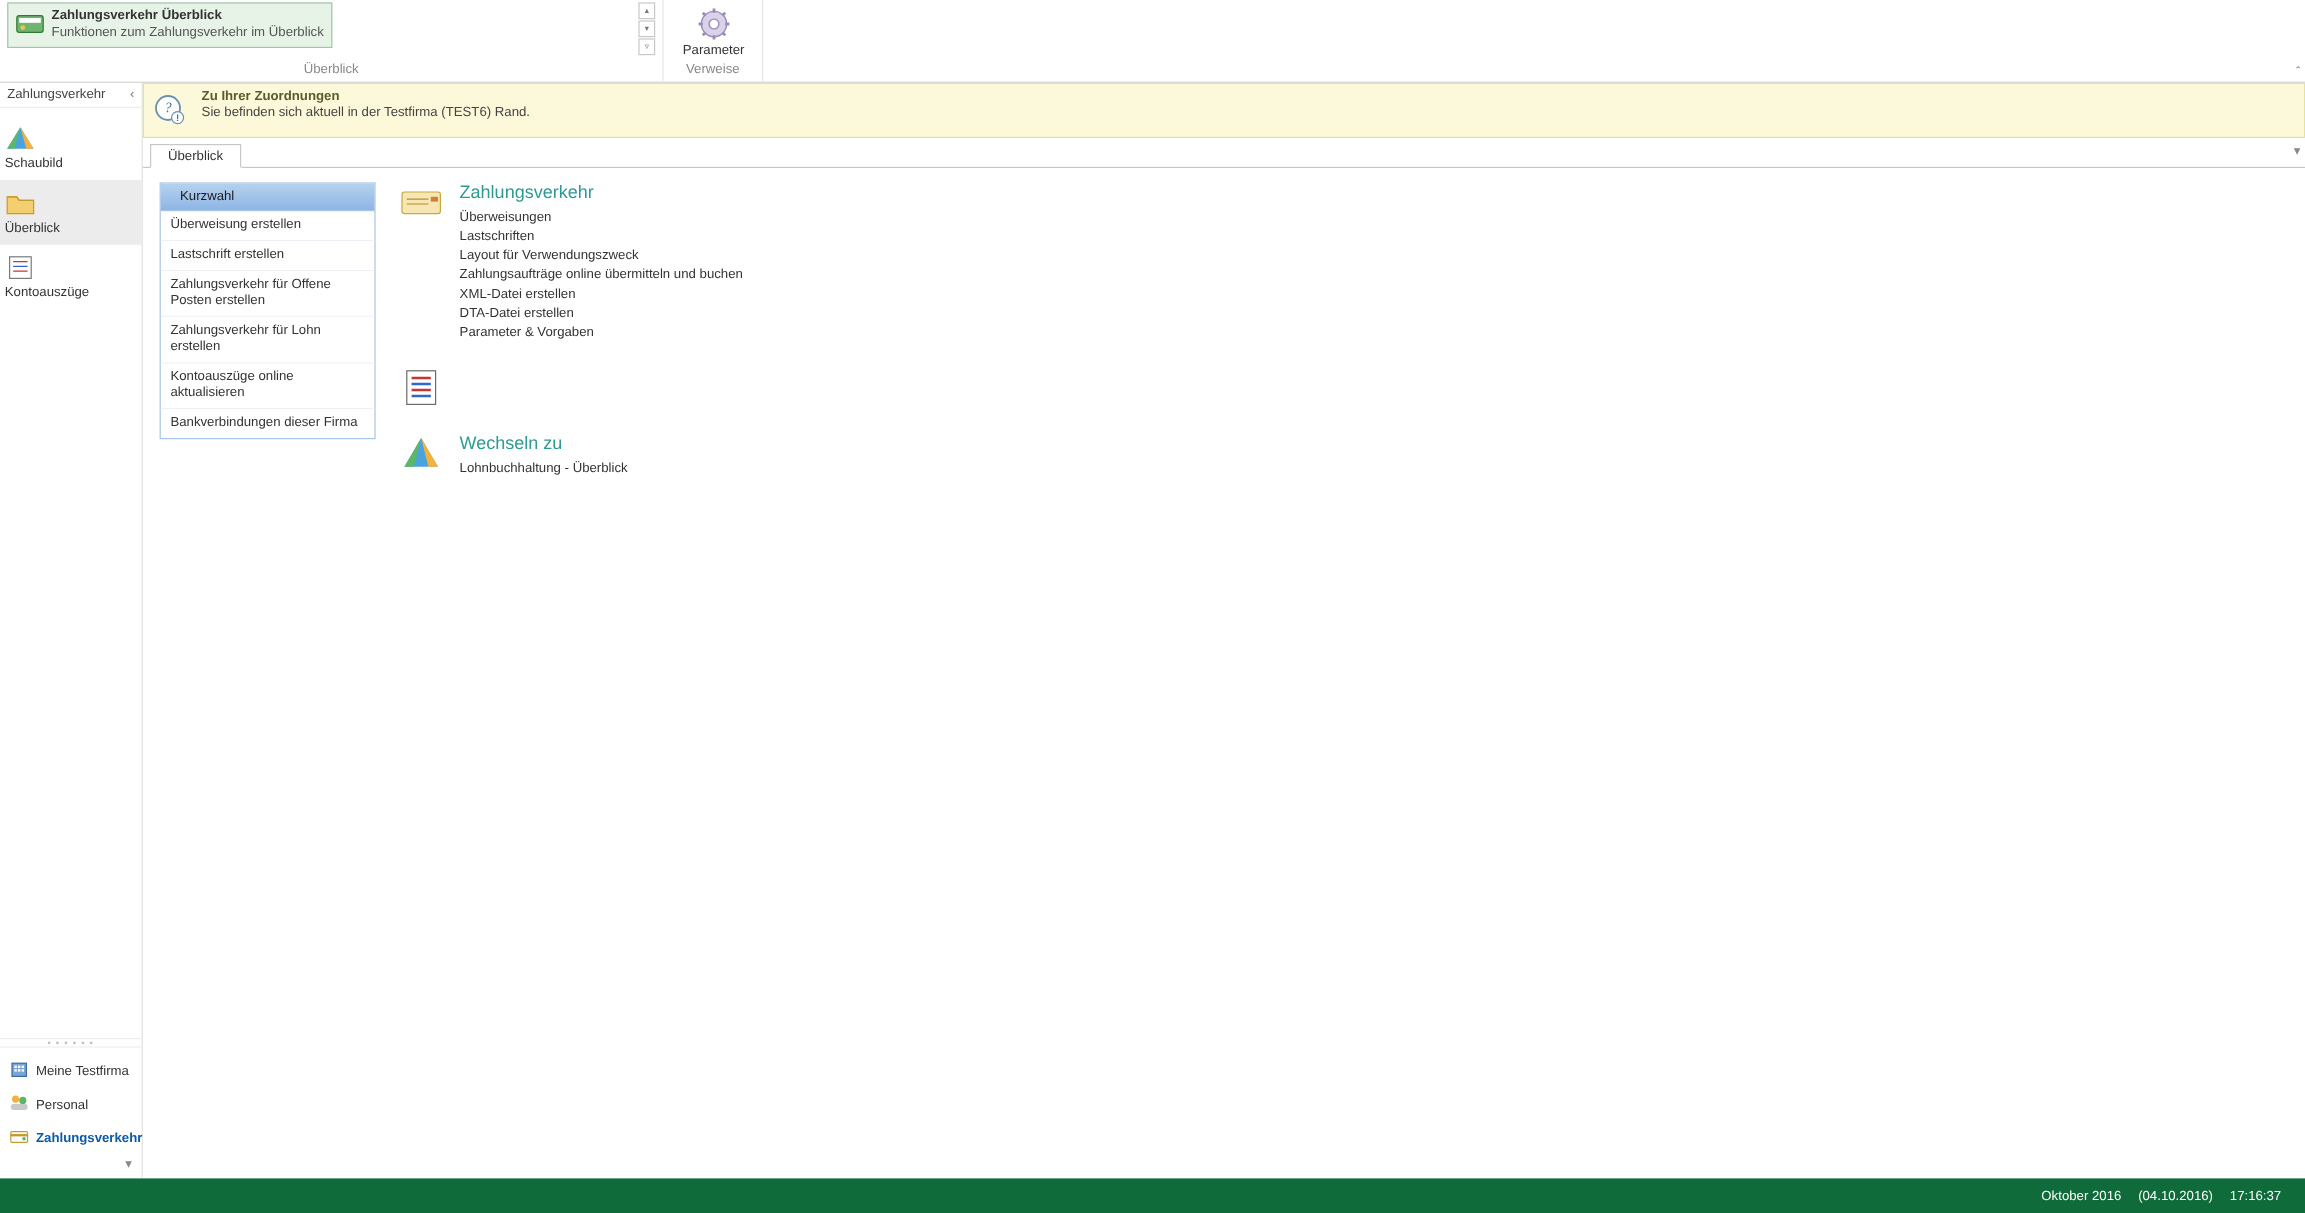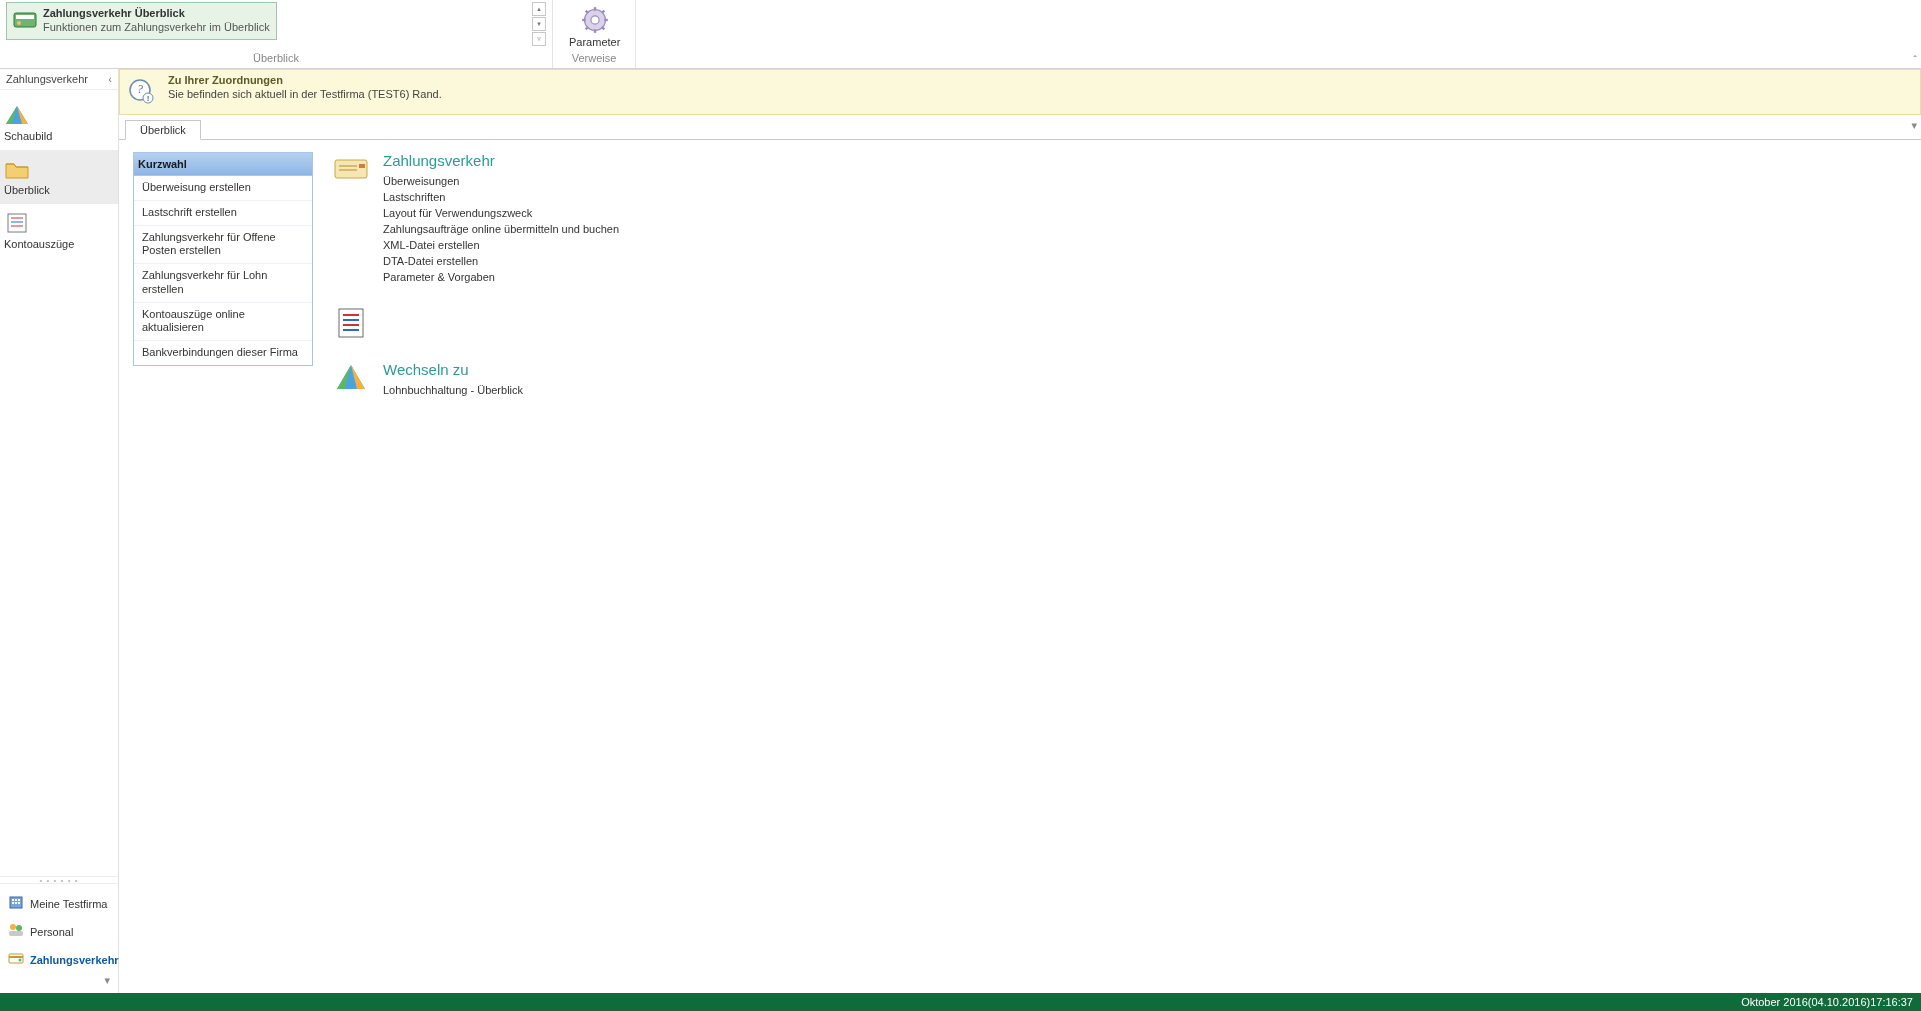--- a/index.html
+++ b/index.html
@@ -46,32 +46,32 @@
   .infobar{background:#fbf9d9;border:1px solid #e6e1a0;margin:0;padding:4px 8px 8px 8px;display:flex;align-items:flex-start;gap:12px}
   .infobar .iicon{width:28px;height:28px;margin-top:4px;flex:0 0 28px}
   .infobar .ititle{font-weight:bold;color:#5a5a2a}
   .infobar .itext{color:#444;margin-top:2px}
   .tabs-row{display:flex;align-items:flex-end;height:24px;border-bottom:1px solid #c8c8c8;padding-left:6px;position:relative}
   .content-tab{border:1px solid #c8c8c8;border-bottom:1px solid #fff;background:#fff;padding:3px 14px;margin-bottom:-1px;cursor:pointer;color:#333}
   .tabs-row .tab-drop{position:absolute;right:4px;top:4px;color:#888;cursor:pointer}
   .page{flex:1;overflow:auto;padding:12px 14px;display:flex;gap:20px;align-items:flex-start}
   
   .kurzwahl{width:178px;border:1px solid #a8c4e6}
-  .kurzwahl .kw-head{background:linear-gradient(#b5d1f0,#8db6e4);color:#1a1a1a;font-weight:bold;padding:5px 4px;border-bottom:1px solid #a8c4e6}
+  .kurzwahl .kw-head{background:linear-gradient(#b5d1f0,#8db6e4);color:#1a1a1a;font-weight:normal;padding:5px 16px;border-bottom:1px solid #a8c4e6}
   .kurzwahl .kw-item{padding:5px 8px;border-bottom:1px solid #eef2f7;cursor:pointer;line-height:1.25}
   .kurzwahl .kw-item:last-child{border-bottom:none}
   
   .sections{display:flex;flex-direction:column;gap:20px}
   .section{display:flex;gap:14px;align-items:flex-start}
   .section-icon{width:36px;height:36px;flex:0 0 36px}
   .section .section-body{display:flex;flex-direction:column}
   .section .section-title{color:#2d9a94;font-size:15px;margin-bottom:4px;cursor:pointer}
   .section .section-link{color:#333;padding:2px 0;cursor:pointer}
   
-  .statusbar{height:18px;background:#0f6b3a;color:#fff;display:flex;align-items:center;justify-content:flex-end;padding:0 8px;gap:0;font-size:11px}
+  .statusbar{height:29px;background:#0f6b3a;color:#fff;display:flex;align-items:center;justify-content:flex-end;padding:0 20px;gap:14px;font-size:11px}
   
   .svg-fill{display:block}
 </style>
 </head>
 <body>
 
 <div class="app">
 
 
   <div class="ribbon">

